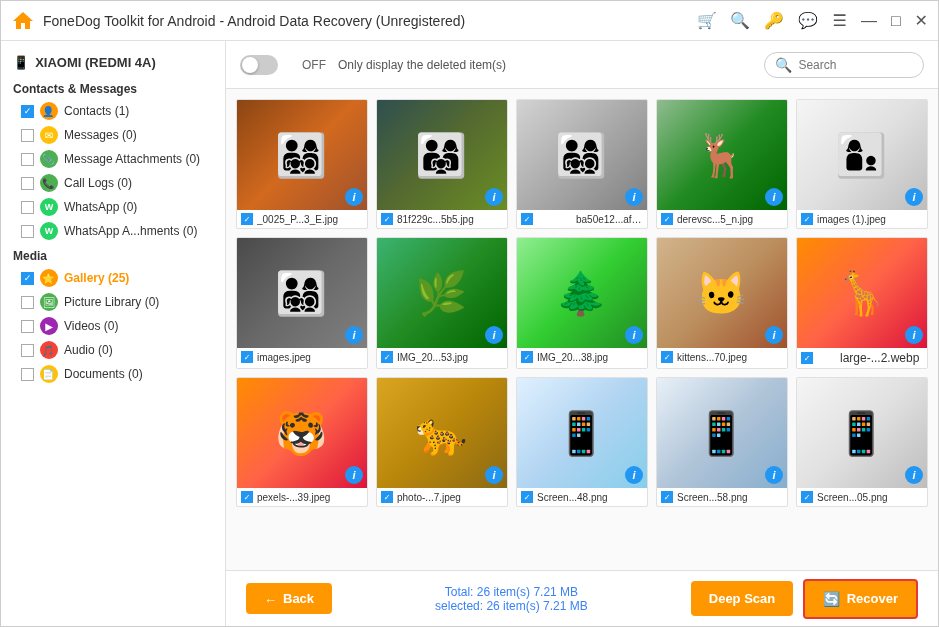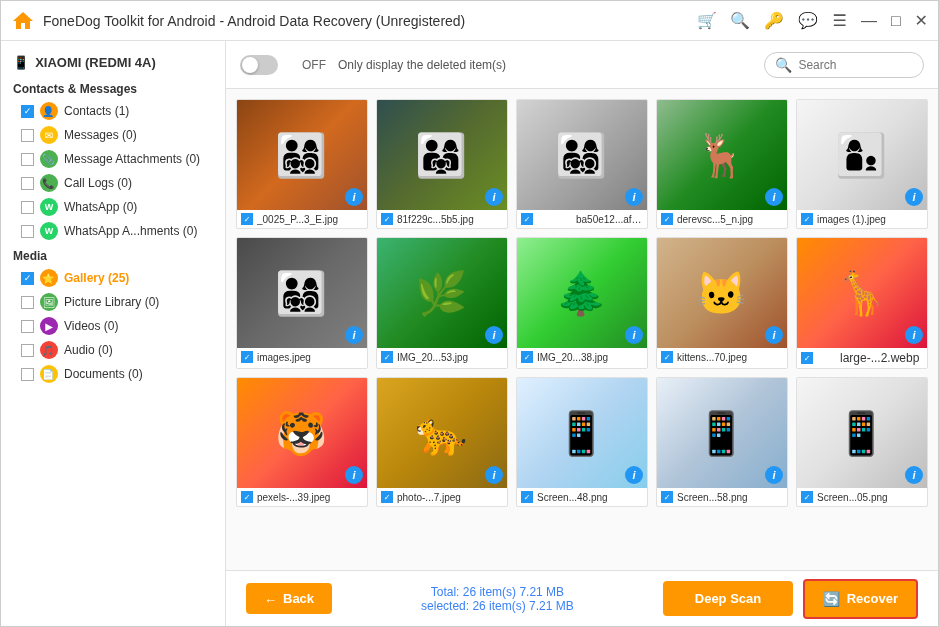--- a/index.html
+++ b/index.html
@@ -59,21 +59,21 @@
     .info-badge { position: absolute; bottom: 4px; right: 4px; width: 18px; height: 18px; background: #2196F3; border-radius: 50%; color: #fff; font-size: 11px; display: flex; align-items: center; justify-content: center; font-style: italic; font-weight: bold; }
     .photo-label { display: flex; align-items: center; gap: 4px; padding: 3px 4px; font-size: 10px; color: #333; }
     .photo-label .cb { width: 12px; height: 12px; border: 1px solid #2196F3; display: inline-flex; align-items: center; justify-content: center; background: #fff; flex-shrink: 0; }
     .photo-label .cb.checked { background: #2196F3; color: #fff; font-size: 8px; }
 
     
     .status-bar { height: 56px; border-top: 1px solid #e0e0e0; background: #fff; display: flex; align-items: center; padding: 0 20px; }
     .status-text { flex: 1; text-align: center; }
     .status-text div { font-size: 12px; color: #3b82f6; }
     .btn-back { display: flex; align-items: center; gap: 6px; background: #FF9800; color: #fff; border: none; border-radius: 4px; padding: 8px 18px; cursor: pointer; font-size: 13px; font-weight: bold; }
-    .btn-deep-scan { background: #FF9800; color: #fff; border: none; border-radius: 4px; padding: 10px 32px; cursor: pointer; font-size: 13px; font-weight: bold; margin-right: 10px; }
+    .btn-deep-scan { background: #FF9800; color: #fff; border: none; border-radius: 4px; padding: 10px 18px; cursor: pointer; font-size: 13px; font-weight: bold; margin-right: 10px; }
     .btn-recover { background: #FF9800; color: #fff; border: 2px solid #e53935; border-radius: 4px; padding: 10px 18px; cursor: pointer; font-size: 13px; font-weight: bold; display: flex; align-items: center; gap: 6px; }
     .btn-recover-icon { font-size: 14px; }
 
     
     ::-webkit-scrollbar { width: 8px; }
     ::-webkit-scrollbar-track { background: #f0f0f0; }
     ::-webkit-scrollbar-thumb { background: #ccc; border-radius: 4px; }
 
     
     .photo-bg-1 { background: linear-gradient(135deg, #8B4513 0%, #D2691E 50%, #A0522D 100%); }

